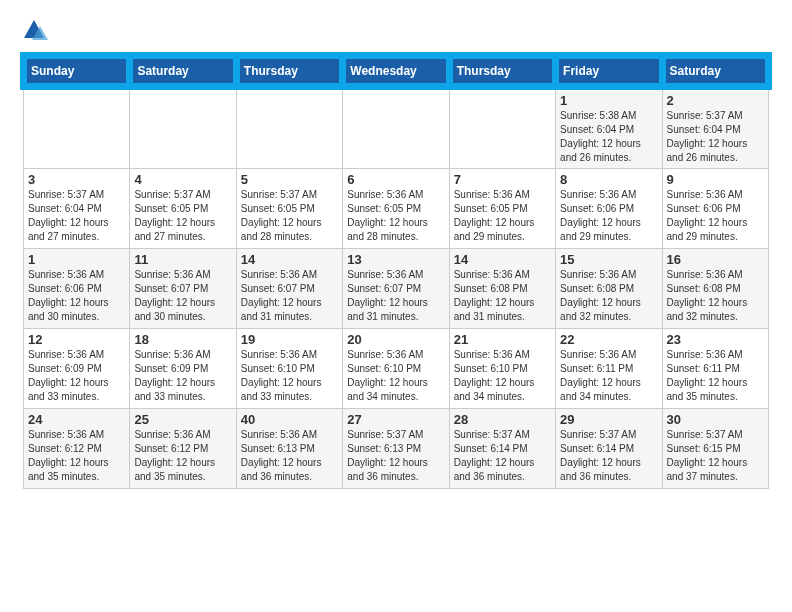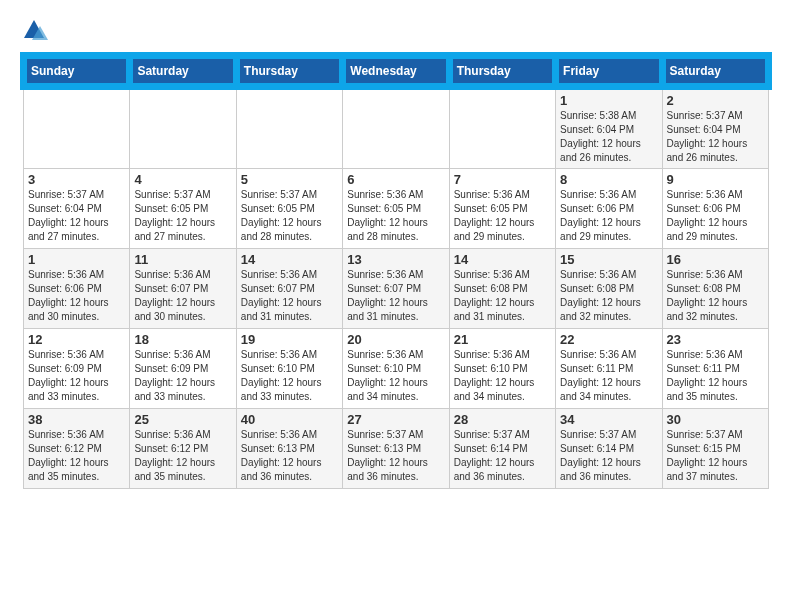--- a/index.html
+++ b/index.html
@@ -296,21 +296,21 @@
           <td>
             <span class="day-num">23</span>
             <div class="day-info" style="white-space: pre-line;">Sunrise: 5:36 AM
 Sunset: 6:11 PM
 Daylight: 12 hours
 and 35 minutes.</div>
           </td>
         </tr>
         <tr>
           <td>
-            <span class="day-num">38</span>
+            <span class="day-num">24</span>
             <div class="day-info" style="white-space: pre-line;">Sunrise: 5:36 AM
 Sunset: 6:12 PM
 Daylight: 12 hours
 and 35 minutes.</div>
           </td>
           <td>
             <span class="day-num">25</span>
             <div class="day-info" style="white-space: pre-line;">Sunrise: 5:36 AM
 Sunset: 6:12 PM
 Daylight: 12 hours
@@ -331,21 +331,21 @@
 and 36 minutes.</div>
           </td>
           <td>
             <span class="day-num">28</span>
             <div class="day-info" style="white-space: pre-line;">Sunrise: 5:37 AM
 Sunset: 6:14 PM
 Daylight: 12 hours
 and 36 minutes.</div>
           </td>
           <td>
-            <span class="day-num">34</span>
+            <span class="day-num">29</span>
             <div class="day-info" style="white-space: pre-line;">Sunrise: 5:37 AM
 Sunset: 6:14 PM
 Daylight: 12 hours
 and 36 minutes.</div>
           </td>
           <td>
             <span class="day-num">30</span>
             <div class="day-info" style="white-space: pre-line;">Sunrise: 5:37 AM
 Sunset: 6:15 PM
 Daylight: 12 hours

